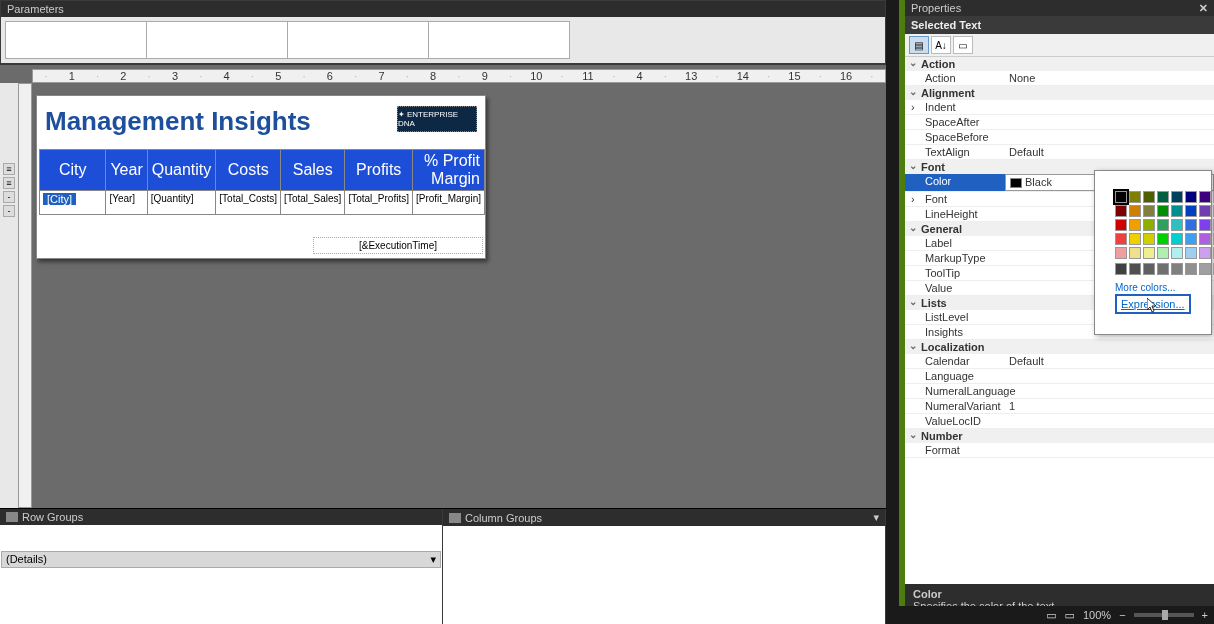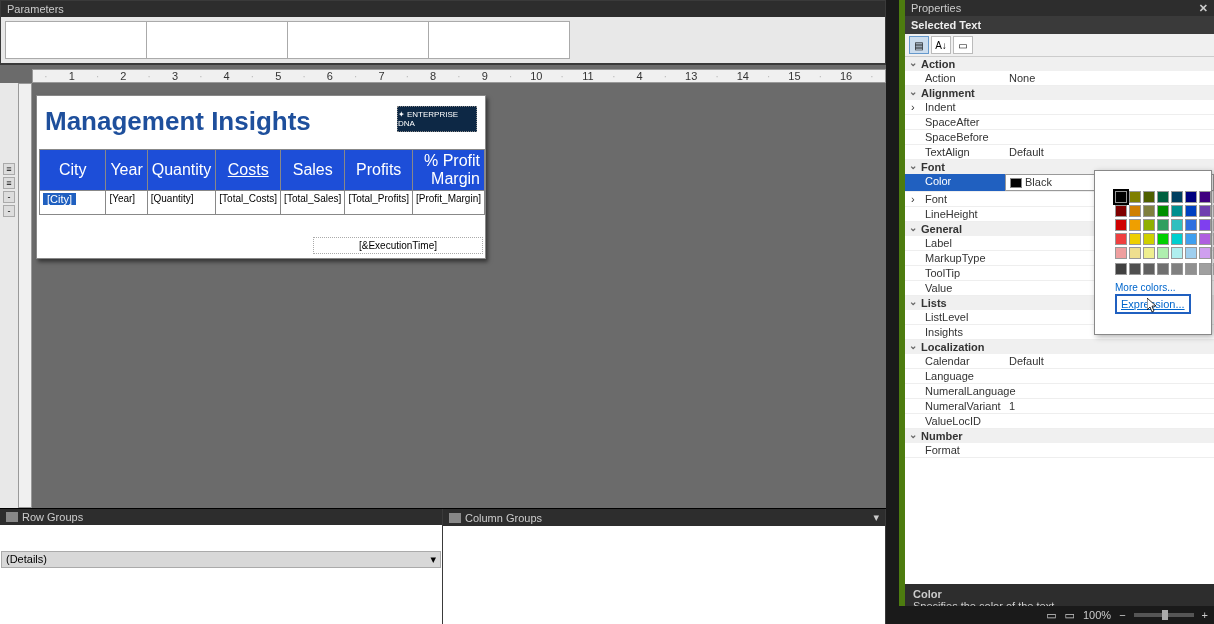--- a/index.html
+++ b/index.html
@@ -134,21 +134,21 @@
 
     <div class="report-canvas">
       <div class="report-title">Management Insights</div>
       <div class="logo-box">✦ ENTERPRISE DNA</div>
       <table class="tbl">
         <tbody>
             <tr id="hdr-row">
               <th style="width: 100px;">City</th>
               <th style="width: 40px;">Year</th>
               <th style="width: 40px;">Quantity</th>
-              <th style="width: 64px; text-decoration: underline;">Costs</th>
+              <th style="width: 64px;">Costs</th>
               <th style="width: 64px;">Sales</th>
               <th style="width: 64px;">Profits</th>
               <th style="width: 64px; text-align: right;">% Profit Margin</th>
             </tr>
         <tr id="data-row">
               <td><span class="cell-selected">[City]</span></td>
               <td>[Year]</td>
               <td>[Quantity]</td>
               <td>[Total_Costs]</td>
               <td>[Total_Sales]</td>

